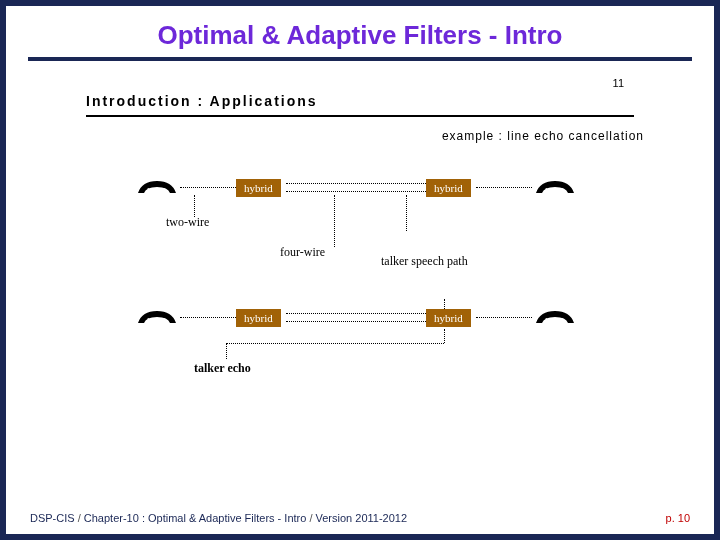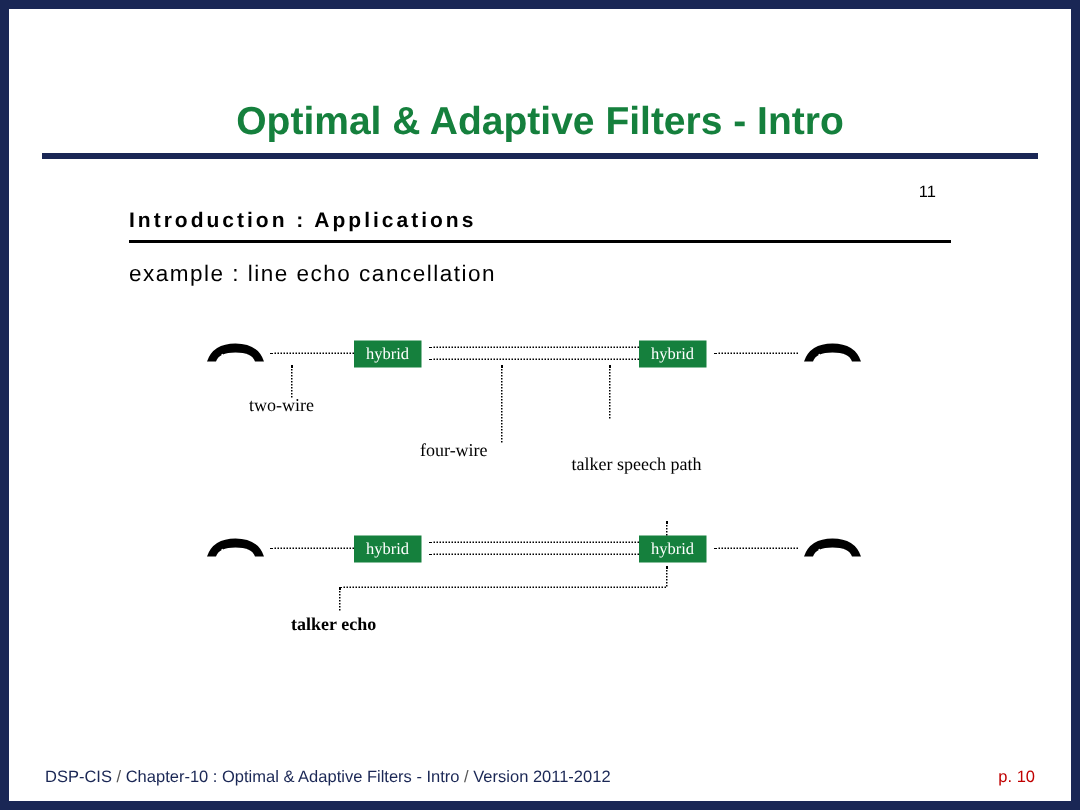--- a/index.html
+++ b/index.html
@@ -15,24 +15,23 @@
     position: absolute;
     top: 6px;
     left: 6px;
     right: 6px;
     bottom: 6px;
     background: #ffffff;
   }
   .title {
     font-size: 26px;
     font-weight: bold;
-    color: #15803d;
+    color: #6d28d9;
     text-align: center;
     padding: 14px 0 6px 0;
-    margin-top: 45px;
   }
   .title-rule {
     border: none;
     border-top: 4px solid #1a2755;
     margin: 0 22px 10px 22px;
   }
   .inner {
     margin: 0 70px;
     background: #fff;
     position: relative;
@@ -51,33 +50,34 @@
     letter-spacing: 2px;
     color: #000;
     padding: 22px 0 4px 10px;
   }
   .inner-rule {
     border: none;
     border-top: 2px solid #000;
     margin: 2px 10px 8px 10px;
   }
   .inner-sub {
-    font-size: 15px;
+    font-size: 12px;
     letter-spacing: 1px;
     color: #000;
     padding: 4px 0 8px 10px;
+    text-align: right;
   }
   .diagram-area {
     position: relative;
     width: 100%;
     height: 280px;
   }
   .dblock {
     position: absolute;
-    background: #15803d;
+    background: #a16207;
     color: #fff;
     font-size: 11px;
     text-align: center;
     padding: 3px 8px;
     font-family: 'Times New Roman', serif;
   }
   .dlabel {
     position: absolute;
     font-size: 12px;
     color: #000;

